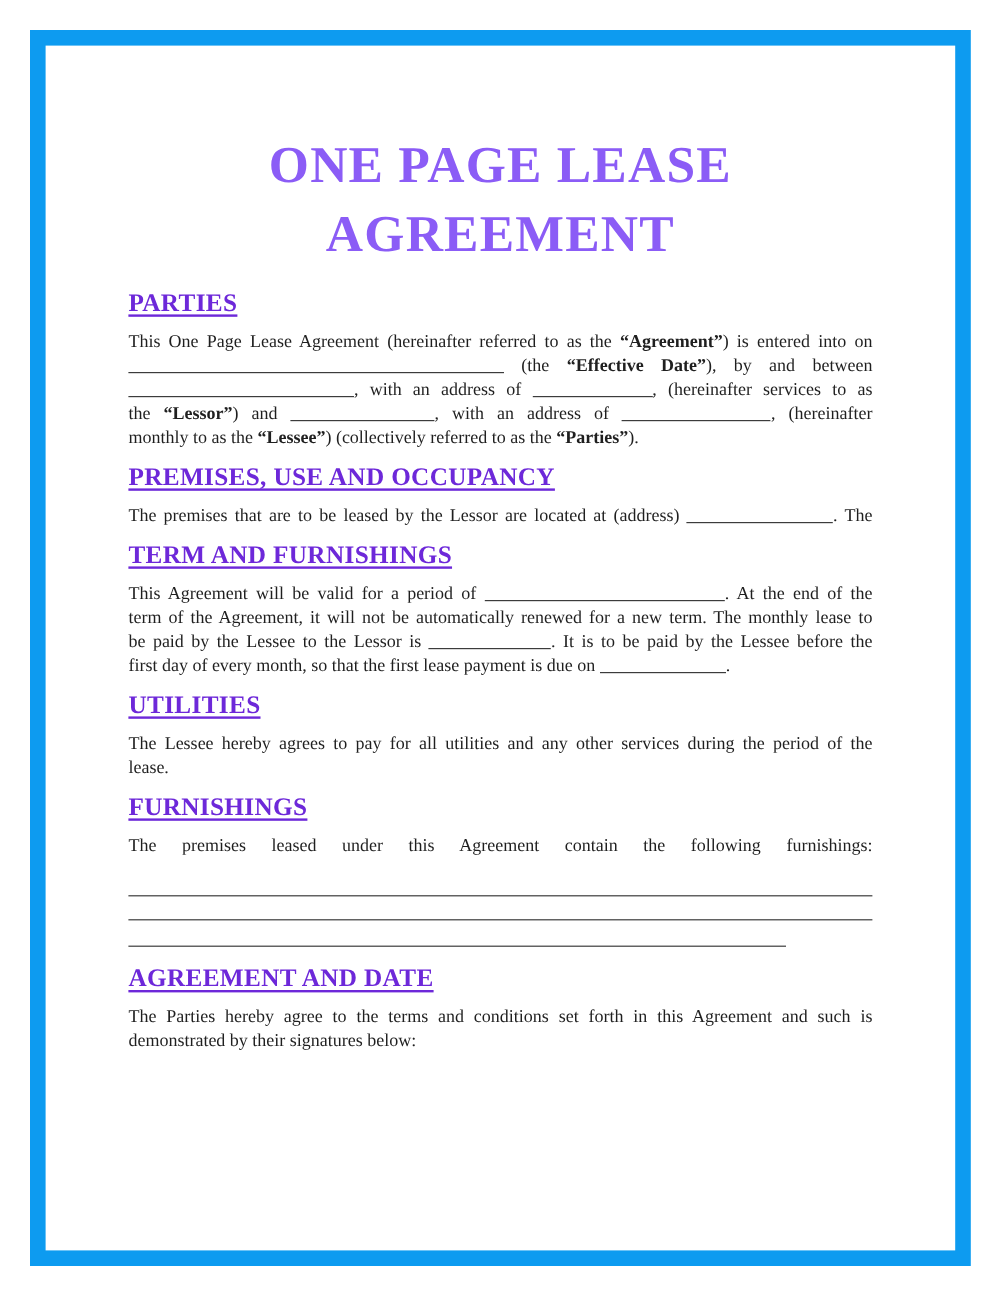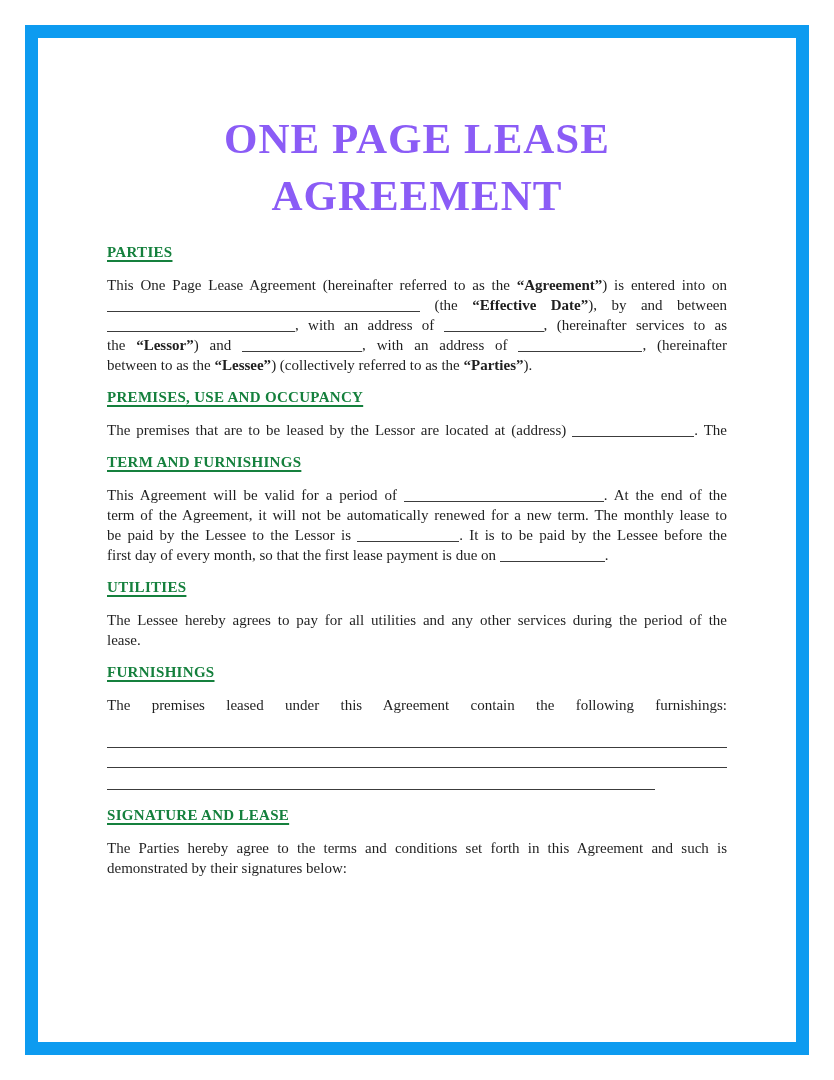--- a/index.html
+++ b/index.html
@@ -16,22 +16,22 @@
   .content{
     position:absolute;left:107px;top:38px;width:620px;color:#1f1f1f;
   }
   .title{
     margin-top:72px;margin-bottom:18px;text-align:center;
     font-weight:bold;font-size:43px;line-height:57px;color:#8b5cf6;
     letter-spacing:1px;
   }
   .sec{margin-top:12px;}
   .sec-heading{
-    margin:0 0 13px 0;font-size:15px;line-height:20px;font-weight:bold;
-    color:#15803d;letter-spacing:0.3px;
+    margin:0 0 13px 0;font-size:21px;line-height:20px;font-weight:bold;
+    color:#6d28d9;letter-spacing:0.3px;
   }
   .sec-heading .hd{
     text-decoration:underline;
     text-decoration-thickness:1.5px;
     text-underline-offset:3px;
   }
   .line{font-size:15px;line-height:20px;height:20px;overflow:visible;}
   .line.j{text-align:justify;text-align-last:justify;}
   .bold{font-weight:bold;text-align:center;}
   .blank{
@@ -49,21 +49,21 @@
       <div>ONE PAGE LEASE</div>
       <div>AGREEMENT</div>
     </div>
     <main>
         <section class="sec">
           <h2 class="sec-heading"><span class="hd">PARTIES</span></h2>
           <div class="line j"><span class="run">This One Page Lease Agreement (hereinafter referred to as the </span><span class="bold">“Agreement”</span><span class="run">) is entered into on</span></div>
           <div class="line j"><span class="blank" style="width: 313px;"></span><span class="run"> (the </span><span class="bold">“Effective Date”</span><span class="run">), by and between</span></div>
           <div class="line j"><span class="blank" style="width: 188px;"></span><span class="run">, with an address of </span><span class="blank" style="width: 100px;"></span><span class="run">, (hereinafter services to as</span></div>
           <div class="line j"><span class="run">the </span><span class="bold">“Lessor”</span><span class="run">) and </span><span class="blank" style="width: 120px;"></span><span class="run">, with an address of </span><span class="blank" style="width: 124px;"></span><span class="run">, (hereinafter</span></div>
-          <div class="line"><span class="run">between to as the </span><span class="bold">“Lessee”</span><span class="run">) (collectively referred to as the </span><span class="bold">“Parties”</span><span class="run">).</span></div>
+          <div class="line"><span class="run">monthly to as the </span><span class="bold">“Lessee”</span><span class="run">) (collectively referred to as the </span><span class="bold">“Parties”</span><span class="run">).</span></div>
         </section>
         <section class="sec">
           <h2 class="sec-heading"><span class="hd">PREMISES, USE AND OCCUPANCY</span></h2>
           <div class="line j"><span class="run">The premises that are to be leased by the Lessor are located at (address) </span><span class="blank" style="width: 122px;"></span><span class="run">. The</span></div>
         </section>
         <section class="sec">
           <h2 class="sec-heading"><span class="hd">TERM AND FURNISHINGS</span></h2>
           <div class="line j"><span class="run">This Agreement will be valid for a period of </span><span class="blank" style="width: 200px;"></span><span class="run">. At the end of the</span></div>
           <div class="line j"><span class="run">term of the Agreement, it will not be automatically renewed for a new term. The monthly lease to</span></div>
           <div class="line j"><span class="run">be paid by the Lessee to the Lessor is </span><span class="blank" style="width: 102px;"></span><span class="run">. It is to be paid by the Lessee before the</span></div>
@@ -75,19 +75,19 @@
           <div class="line"><span class="run">lease.</span></div>
         </section>
         <section class="sec">
           <h2 class="sec-heading"><span class="hd">FURNISHINGS</span></h2>
           <div class="line j"><span class="run">The premises leased under this Agreement contain the following furnishings:</span></div>
           <div class="line" style="margin-top: 16px;"><span class="blank" style="width: 620px;"></span></div>
           <div class="line" style="margin-top: 0px;"><span class="blank" style="width: 620px;"></span></div>
           <div class="line" style="margin-top: 2px;"><span class="blank" style="width: 548px;"></span></div>
         </section>
         <section class="sec">
-          <h2 class="sec-heading"><span class="hd">SIGNATURE AND LEASE</span></h2>
+          <h2 class="sec-heading"><span class="hd">AGREEMENT AND DATE</span></h2>
           <div class="line j"><span class="run">The Parties hereby agree to the terms and conditions set forth in this Agreement and such is</span></div>
           <div class="line"><span class="run">demonstrated by their signatures below:</span></div>
         </section>
       </main>
   </div>
 </div>
 
 </body></html>

